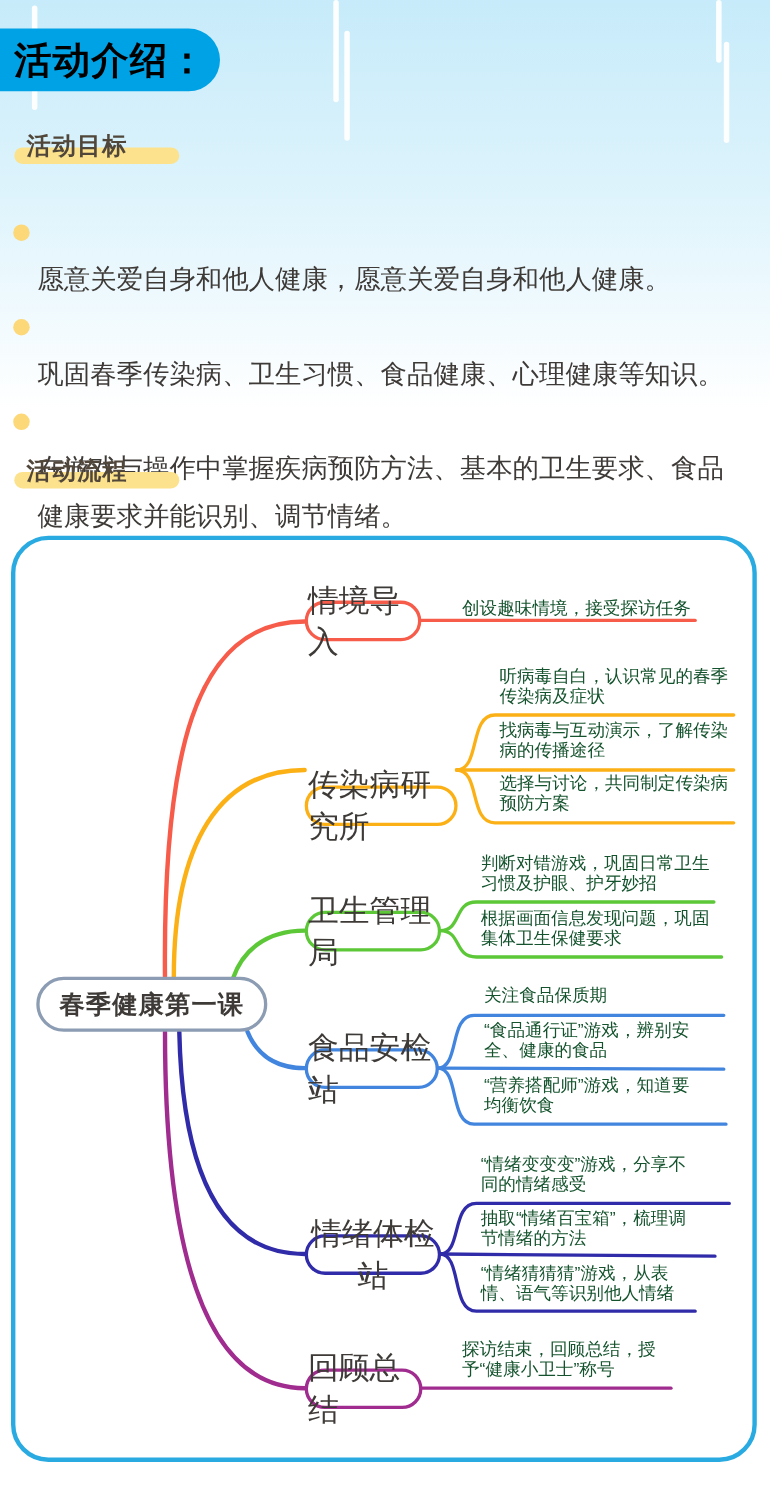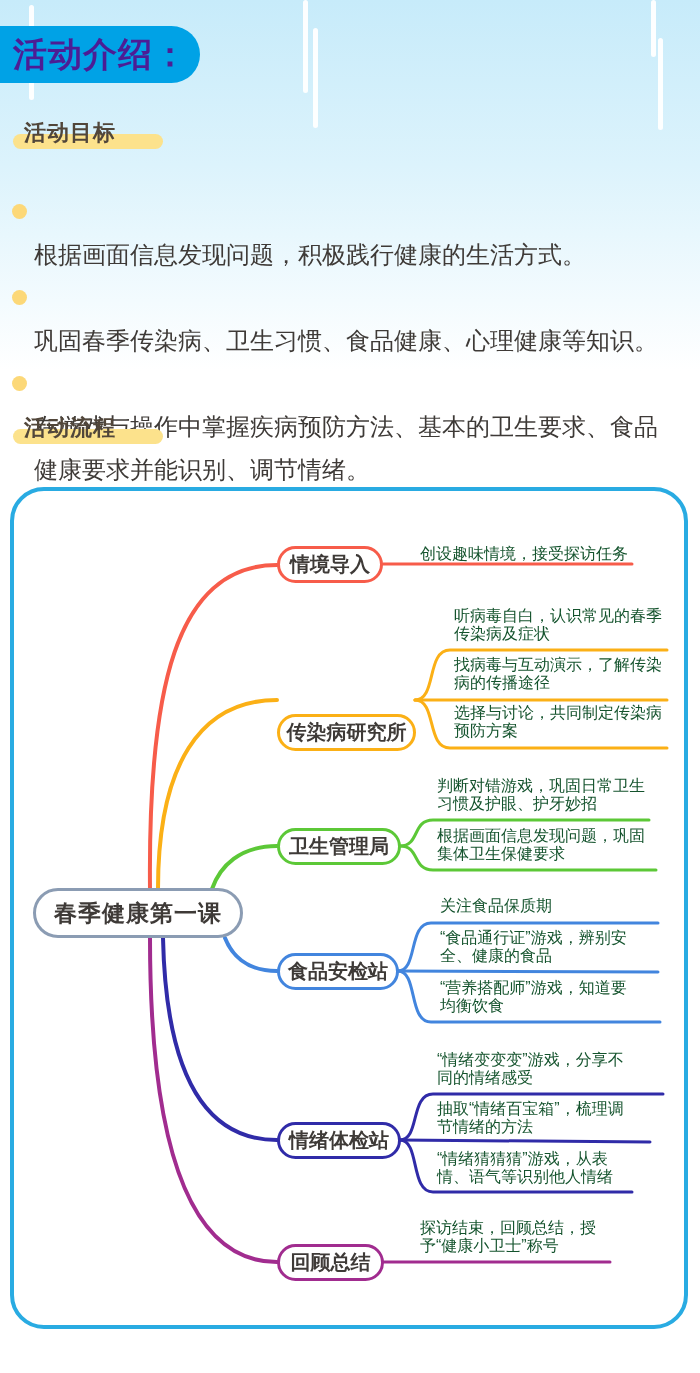--- a/index.html
+++ b/index.html
@@ -7,21 +7,21 @@
     width:700px;height:1373px;position:relative;overflow:hidden;
     font-family:"Liberation Sans","DejaVu Sans",sans-serif;
     background:linear-gradient(180deg,#c7ebfa 0%,#dcf3fc 12%,#ffffff 27%,#ffffff 100%);
   }
   .streak{position:absolute;width:5px;border-radius:3px;background:rgba(255,255,255,.95);}
   .header-pill{
     position:absolute;left:0;top:26px;width:200px;height:57px;
     background:#00a2e6;border-radius:0 29px 29px 0;
     display:flex;align-items:center;padding-left:13px;box-sizing:border-box;
   }
-  .header-pill span{color:#4c1d95;font-size:34px;font-weight:bold;letter-spacing:1px;}
+  .header-pill span{color:#000000;font-size:34px;font-weight:bold;letter-spacing:1px;}
   .section-head{position:absolute;left:24px;z-index:2;}
   .section-head .head-bar{
     position:absolute;left:-11px;bottom:-1px;width:150px;height:15px;
     background:#fce28c;border-radius:8px;z-index:0;
   }
   .section-head h2{
     position:relative;z-index:1;margin:0;font-size:22px;font-weight:bold;
     color:#51463a;letter-spacing:1px;
   }
   .bullets{position:absolute;left:12px;top:190px;width:676px;margin:0;padding:0;list-style:none;}
@@ -39,21 +39,21 @@
     background:#ffffff;border:4px solid #29abe2;border-radius:34px;z-index:0;
   }
   svg.canvas{position:absolute;left:0;top:0;width:700px;height:1373px;z-index:1;}
   svg.canvas path{fill:none;stroke-linecap:round;}
   .node{
     position:absolute;box-sizing:border-box;background:#ffffff;
     display:flex;align-items:center;justify-content:center;
     border:3px solid #8b9cb3;z-index:2;color:#3e3a37;
   }
   .node.root{border-radius:26px;font-size:23px;font-weight:600;letter-spacing:1px;}
-  .node.branch{border-radius:19px;font-size:20px;font-weight:700;}
+  .node.branch{border-radius:19px;font-size:28px;font-weight:400;}
   .b-red{border-color:#f75c4a;}
   .b-orange{border-color:#fbb016;margin-top:32px;}
   .b-green{border-color:#5cc837;}
   .b-blue{border-color:#4285de;}
   .b-indigo{border-color:#302ba8;}
   .b-purple{border-color:#a12c8f;}
   .leaf{
     position:absolute;z-index:2;width:234px;
     font-size:16px;line-height:17.5px;font-weight:500;color:#14532d;
     white-space:pre-line;
@@ -71,21 +71,21 @@
 <div class="header-pill">
   <span>活动介绍：</span>
 </div>
 
 <div class="section-head" style="top:118px;">
   <div class="head-bar"></div>
   <h2>活动目标</h2>
 </div>
 <ul class="bullets">
   <li>
-    <span class="dot"></span><span>根据画面信息发现问题，积极践行健康的生活方式。</span>
+    <span class="dot"></span><span>愿意关爱自身和他人健康，愿意关爱自身和他人健康。</span>
   </li>
   <li>
     <span class="dot"></span><span>巩固春季传染病、卫生习惯、食品健康、心理健康等知识。</span>
   </li>
   <li>
     <span class="dot"></span><span>在游戏与操作中掌握疾病预防方法、基本的卫生要求、食品
 健康要求并能识别、调节情绪。</span>
   </li>
 </ul>
 

